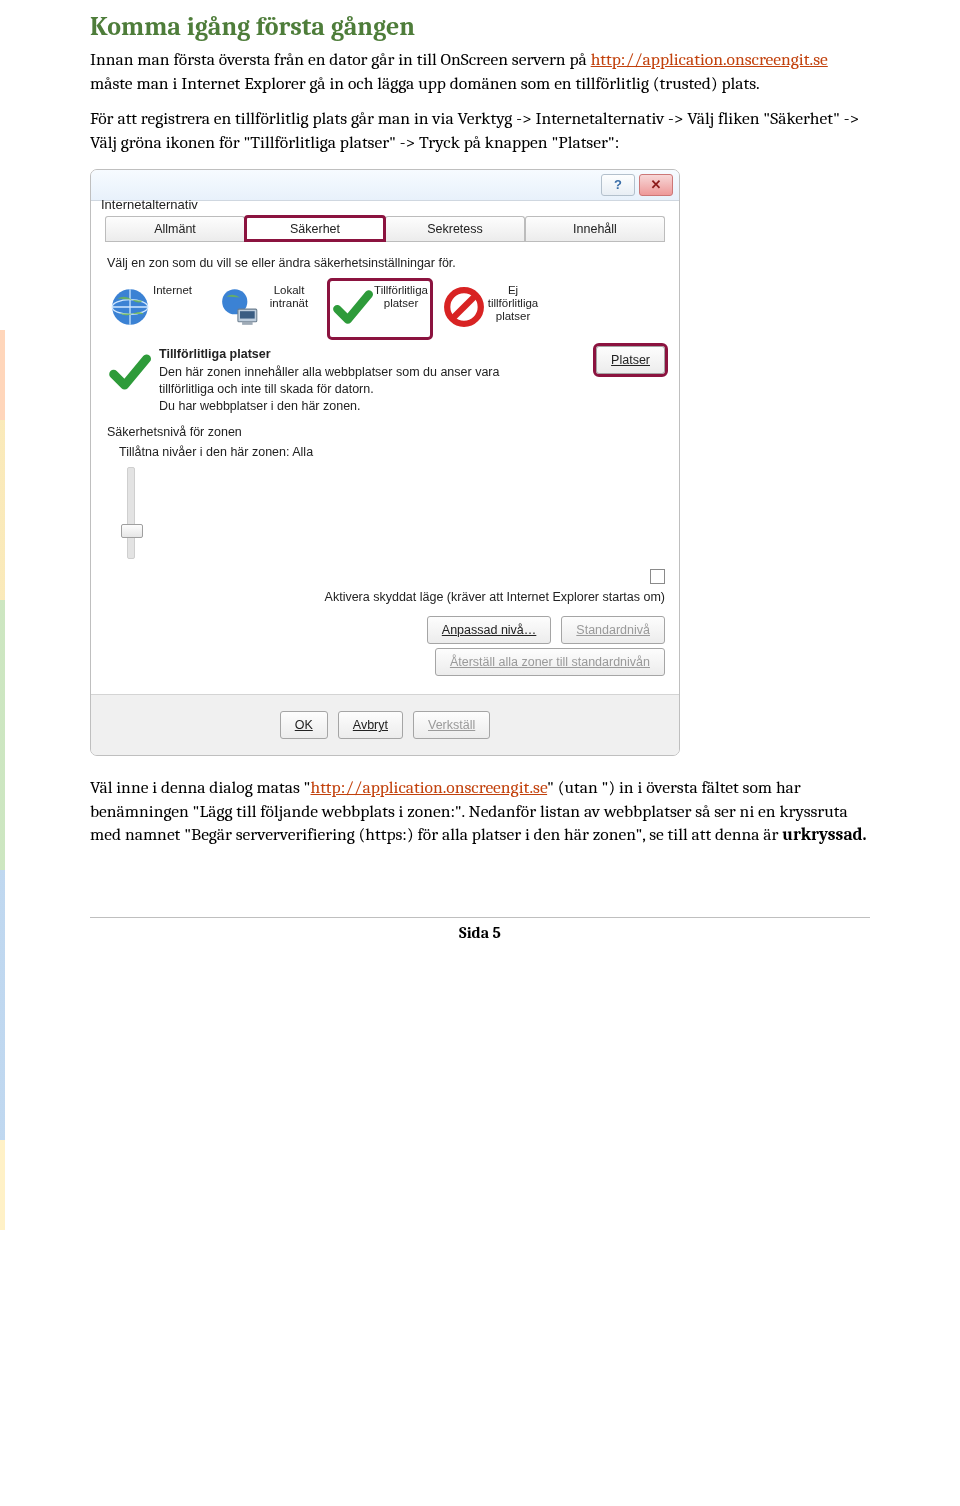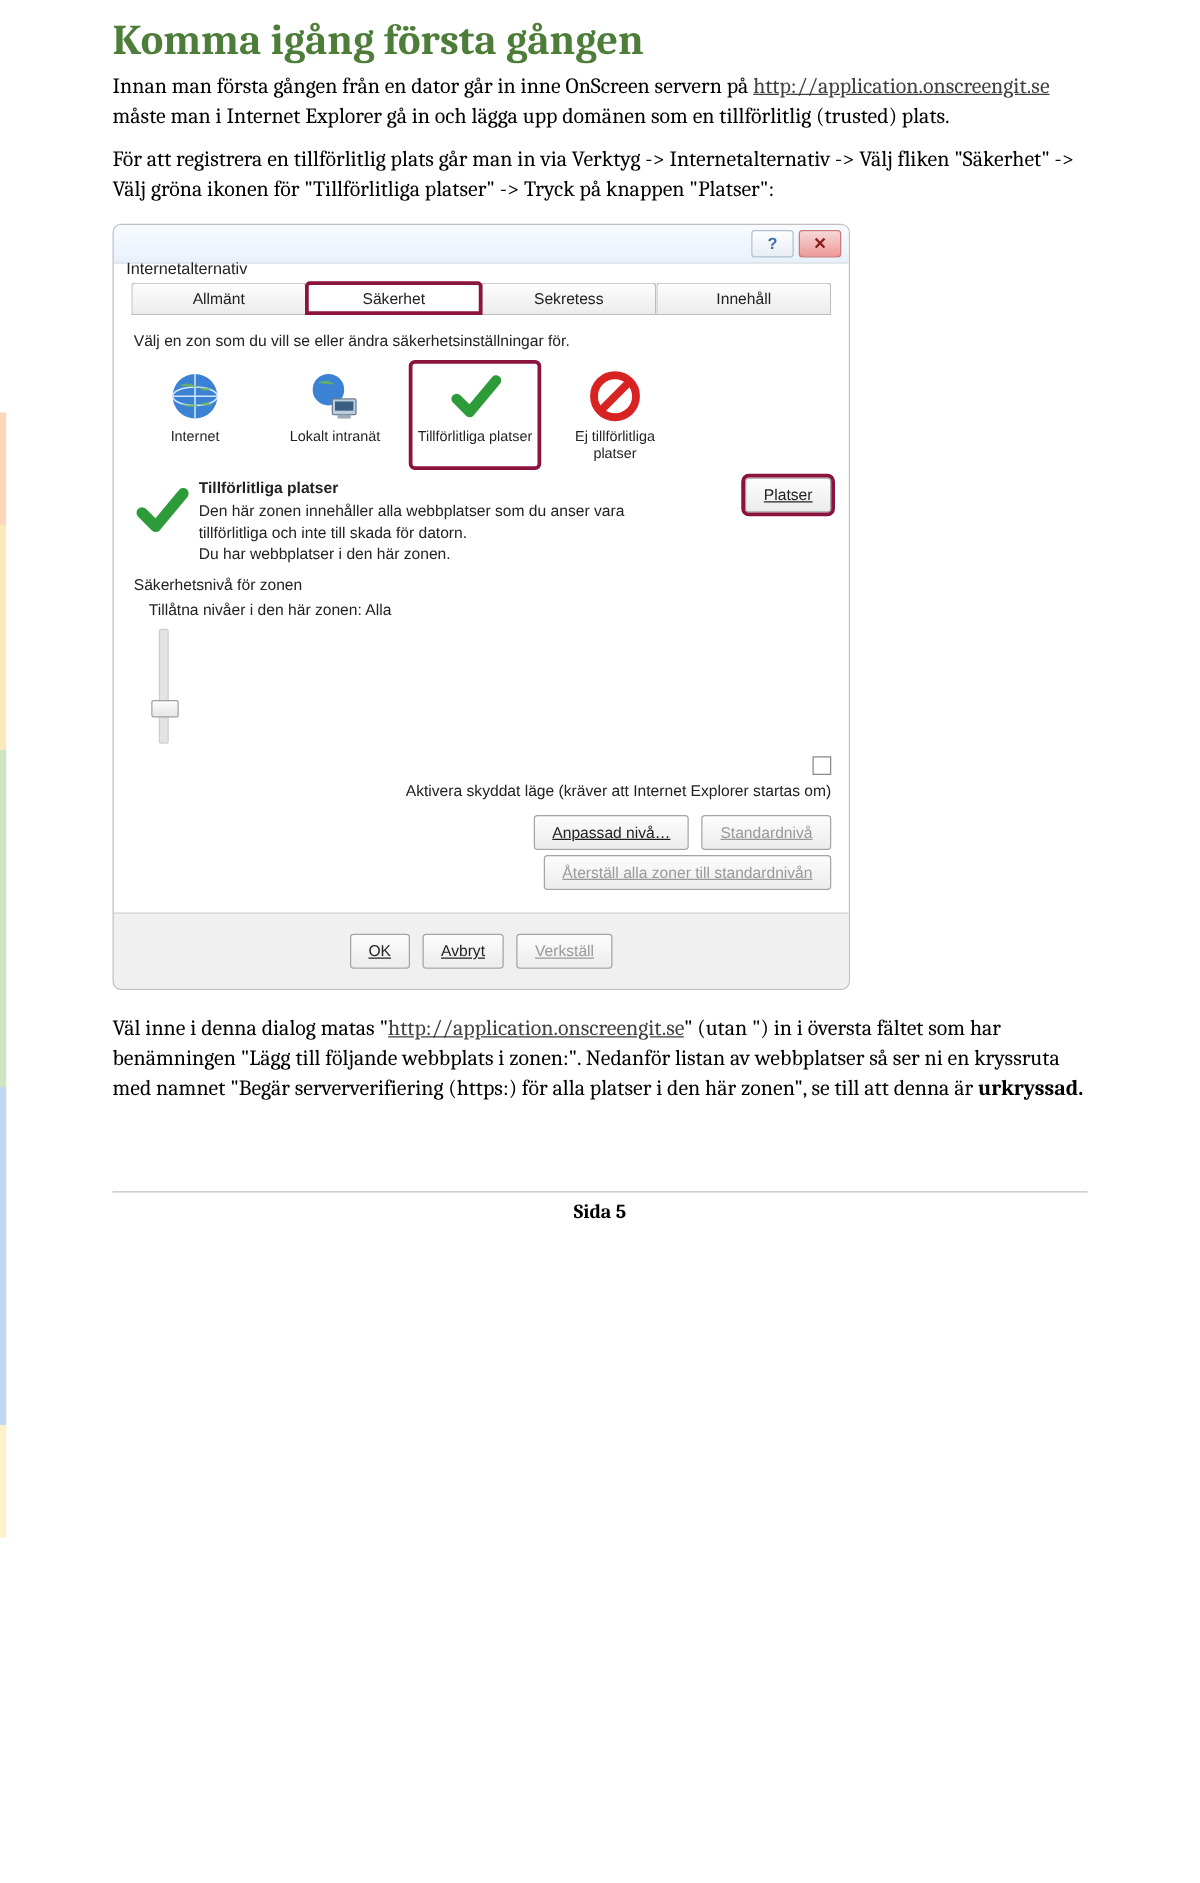--- a/index.html
+++ b/index.html
@@ -7,32 +7,32 @@
     background: #fff;
     font-family: Cambria, Georgia, serif;
     color: #000;
     width: 960px;
   }
   .page {
     padding: 12px 90px 40px 90px;
     box-sizing: border-box;
   }
   .heading {
-    font-size: 34px;
+    font-size: 26px;
     font-weight: bold;
     color: #4e7d3a;
     margin: 0 0 6px 0;
   }
   .para {
     font-size: 17.5px;
     line-height: 1.35;
     margin: 4px 0 12px 0;
   }
   .link {
-    color: #404040;
+    color: #c2410c;
     text-decoration: underline;
   }
   .bold { font-weight: bold; }
 
   
   .dialog-wrap {
     margin: 14px 0 20px 0;
     width: 590px;
   }
   .dlg {
@@ -121,22 +121,21 @@
   }
 
   .zone-row {
     display: flex;
     gap: 10px;
     margin-bottom: 6px;
   }
   .zone {
     width: 98px;
     display: flex;
-    flex-direction: column;
-    align-items: center;
+    flex-direction: row;
     padding: 4px 2px;
     border-radius: 3px;
   }
   .zone-icon {
     width: 46px; height: 46px;
     display: flex; align-items:center; justify-content:center;
     margin-bottom: 4px;
   }
   .zone .zlabel {
     font-size: 11.5px;
@@ -251,21 +250,21 @@
 </style>
 </head>
 <body>
 
 <div class="left-strip"></div>
 
 <div class="page">
   <h1 class="heading">Komma igång första gången</h1>
 
   <p class="para">
-    <span>Innan man första gången från en dator går in inne OnScreen servern på </span><a class="link">http://application.onscreengit.se</a><span> måste man i Internet Explorer gå in och lägga upp domänen som en tillförlitlig (trusted) plats.</span>
+    <span>Innan man första översta från en dator går in till OnScreen servern på </span><a class="link">http://application.onscreengit.se</a><span> måste man i Internet Explorer gå in och lägga upp domänen som en tillförlitlig (trusted) plats.</span>
   </p>
 
   <p class="para">För att registrera en tillförlitlig plats går man in via Verktyg -&gt; Internetalternativ -&gt; Välj fliken "Säkerhet" -&gt; Välj gröna ikonen för "Tillförlitliga platser" -&gt; Tryck på knappen "Platser":</p>
 
   <div class="dialog-wrap">
     <div class="dlg">
       <div class="titlebar">
         <span class="title">Internetalternativ</span>
         <span class="help-btn">
             <span class="help-sym">?</span>

